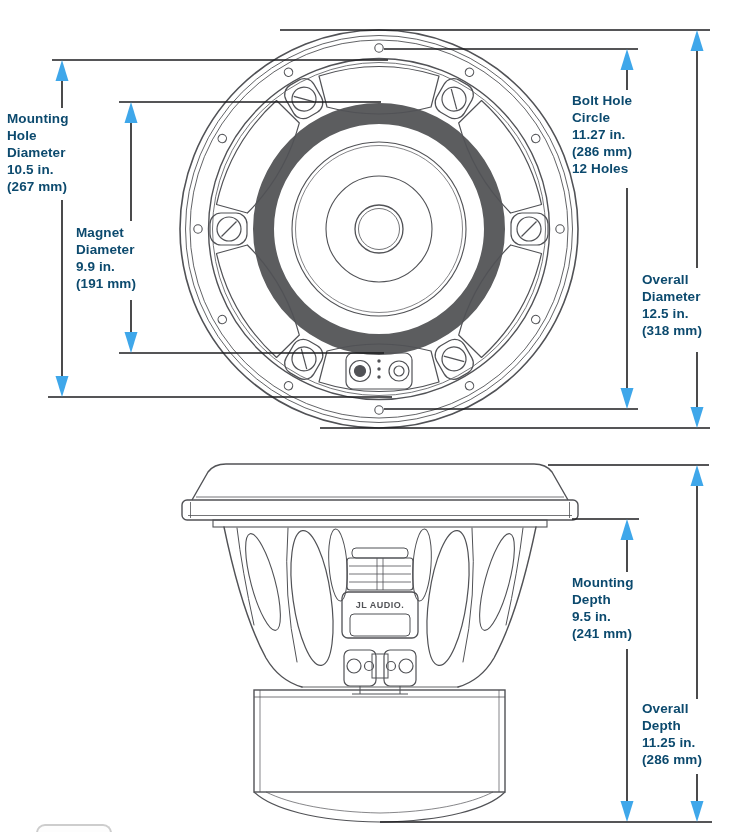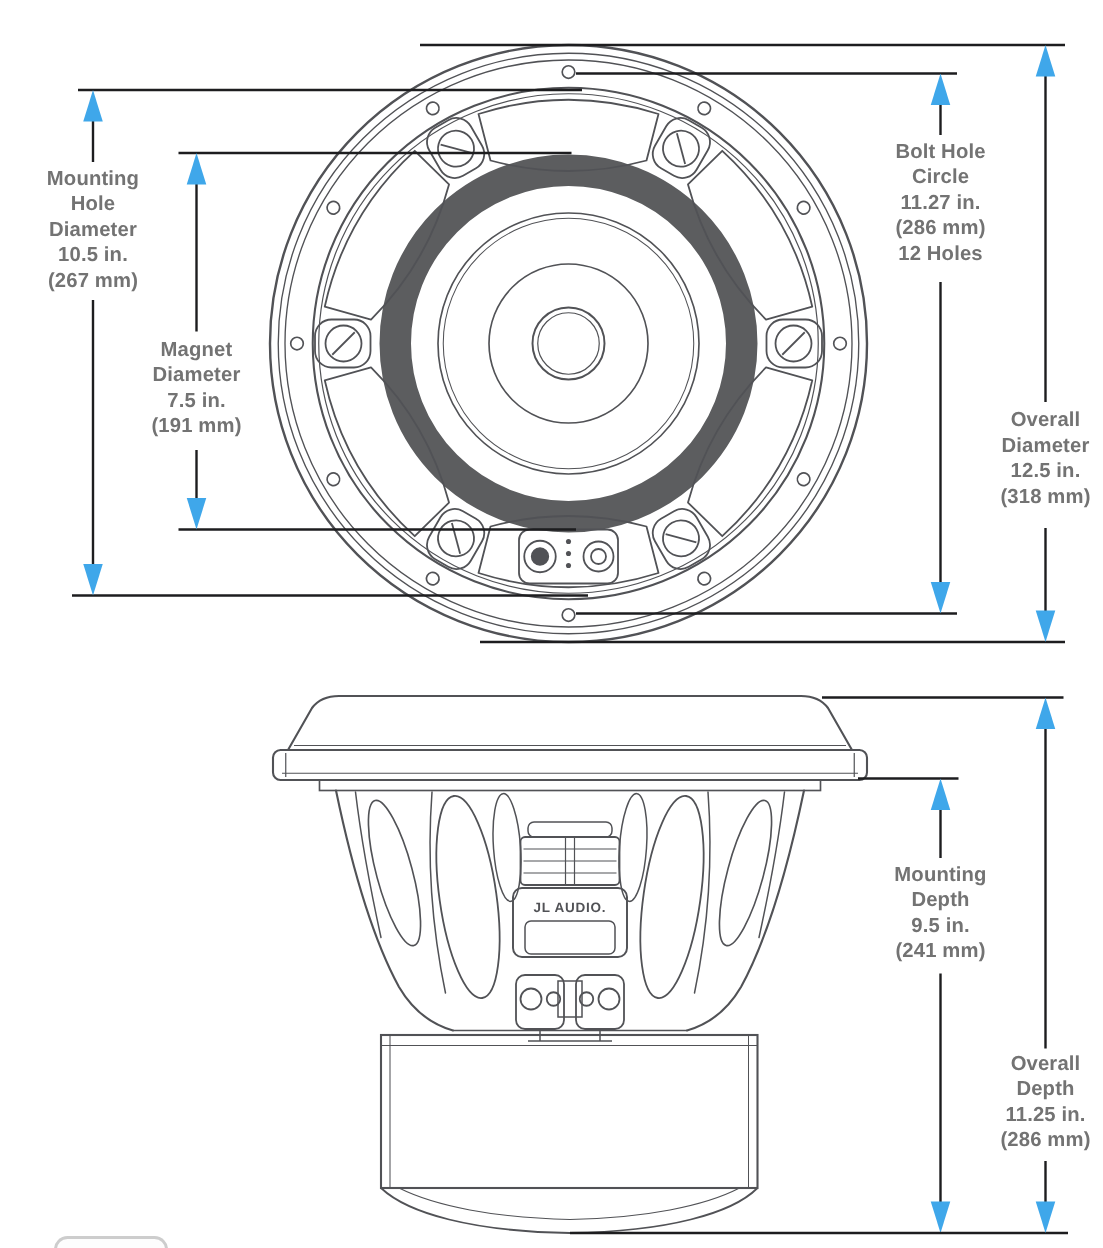--- a/index.html
+++ b/index.html
@@ -4,24 +4,23 @@
 <style>
   html,body{margin:0;padding:0;}
   body{
     width:735px;height:832px;position:relative;overflow:hidden;
     background:#ffffff;
     font-family:"Liberation Sans", sans-serif;
   }
   .stage{position:absolute;left:0;top:0;width:735px;height:832px;}
   .dim-label{
     position:absolute;width:110px;
-    text-align:center;
     white-space:pre-line;
     font-size:13.5px;line-height:17px;font-weight:600;
-    color:#737373;
+    color:#0c4a6e;
     letter-spacing:.1px;
   }
   .art{stroke:#515256;fill:none;}
   .dim{stroke:#1d1d1f;stroke-width:1.6;fill:none;}
   .arrow{fill:#3fa7ea;stroke:none;}
   .cropped-btn{
     position:absolute;left:36px;top:824px;width:72px;height:16px;
     border:2px solid #cdcdcd;border-bottom:none;
     border-radius:9px 9px 0 0;background:#fdfdfd;
   }
@@ -241,21 +240,21 @@
 </svg>
 
 <div class="dim-label" style="left:7px;top:110px">Mounting
 Hole
 Diameter
 10.5 in.
 (267 mm)</div>
 
 <div class="dim-label" style="left:76px;top:224px">Magnet
 Diameter
-7.5 in.
+9.9 in.
 (191 mm)</div>
 
 <div class="dim-label" style="left:572px;top:92px">Bolt Hole
 Circle
 11.27 in.
 (286 mm)
 12 Holes</div>
 
 <div class="dim-label" style="left:642px;top:271px">Overall
 Diameter

